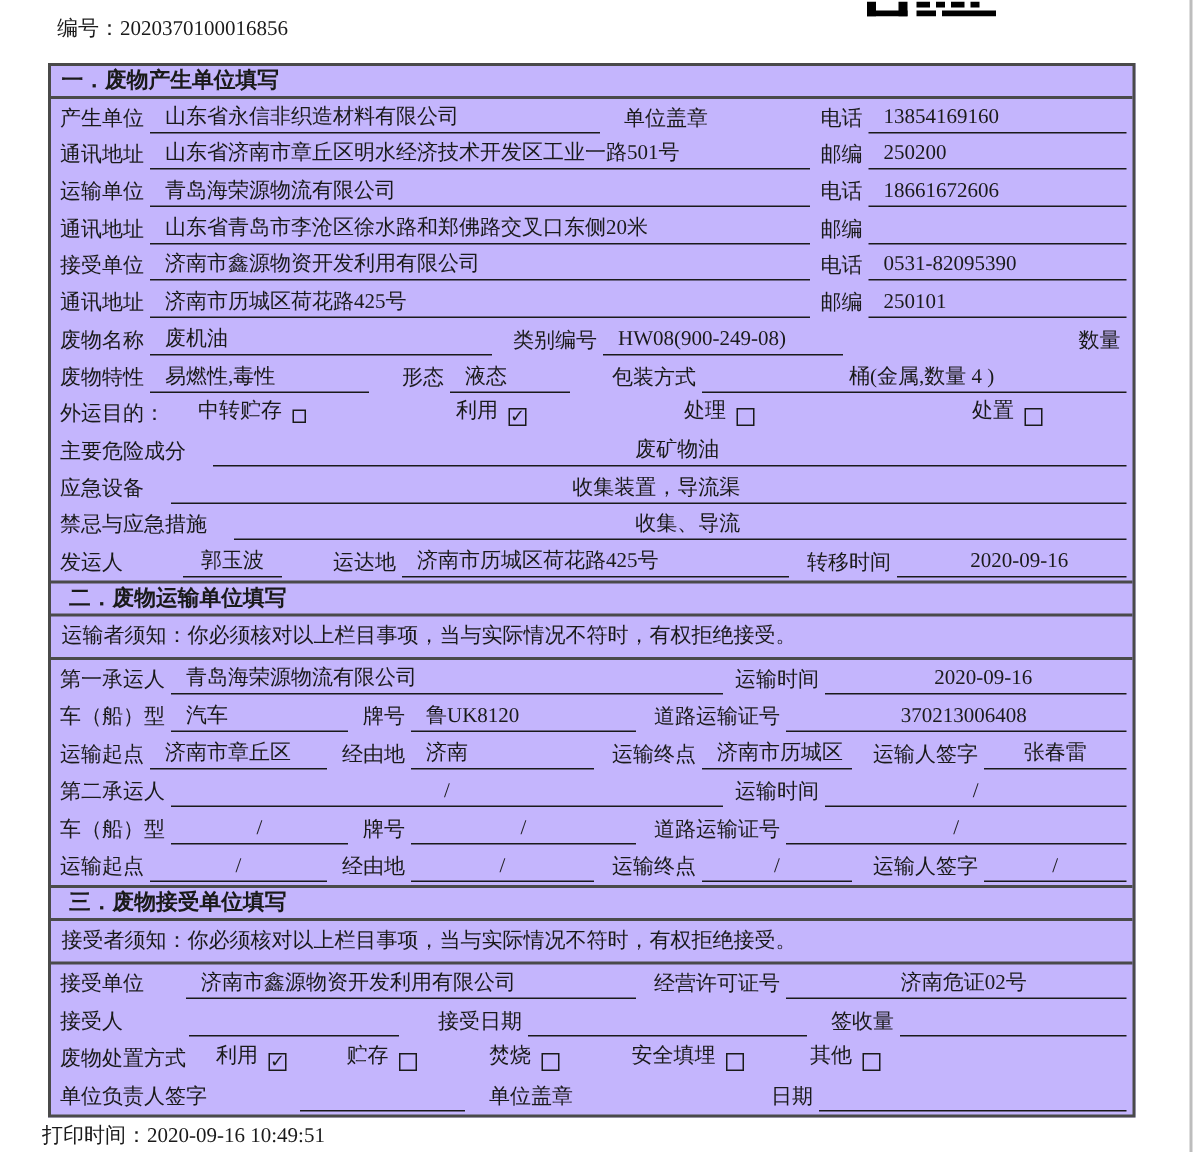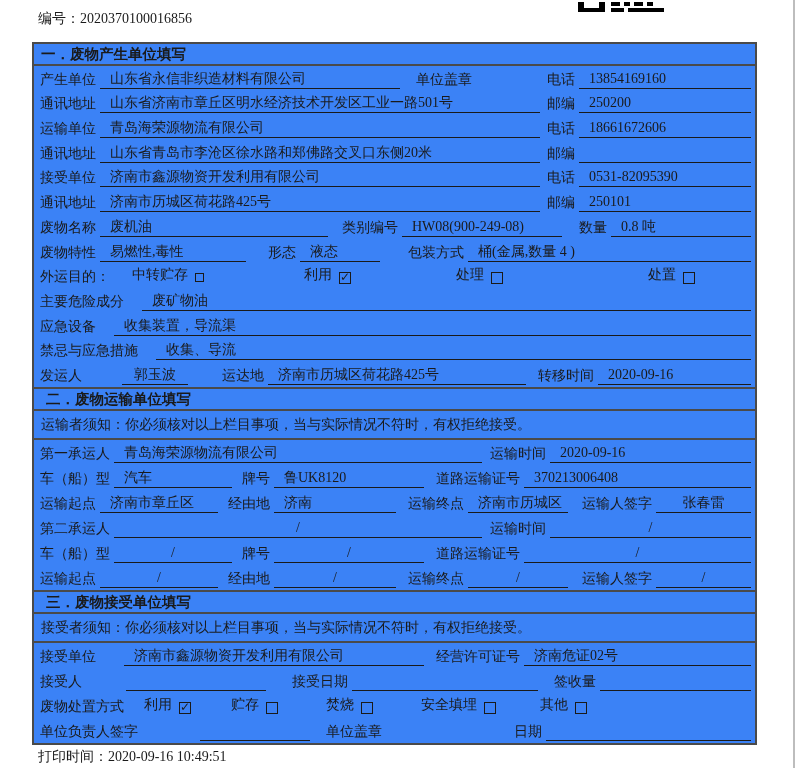--- a/index.html
+++ b/index.html
@@ -6,37 +6,37 @@
   body { background: #fff; }
   .page {
     position: relative; width: 796px; height: 768px; background: #fff;
     font-family: "Liberation Serif", "DejaVu Serif", serif;
     color: #1a1a1a; font-size: 14px; overflow: hidden;
   }
   .edge { position: absolute; top: 0; right: 1px; width: 2px; height: 100%; background: #bdbdbd; }
   .serial { position: absolute; left: 38px; top: 10px; white-space: nowrap; }
   .title { position: absolute; left: 334px; top: 3px; font-size: 23px; font-weight: bold; letter-spacing: 1px; white-space: nowrap; }
   .qr { position: absolute; left: 578px; top: 0; width: 86px; height: 10px; }
-  .box { position: absolute; left: 32px; top: 42px; width: 725px; border: 2px solid #4a4a4a; background: #3b82f6; }
+  .box { position: absolute; left: 32px; top: 42px; width: 725px; border: 2px solid #4a4a4a; background: #c4b5fd; }
   .sec-h { height: 22px; line-height: 20px; font-weight: bold; padding-left: 7px; font-size: 14.5px; border-bottom: 2px solid #4a4a4a; }
   .sec-h.mid { height: 24px; border-top: 2px solid #4a4a4a; padding-left: 12px; }
   .notice { height: 29px; line-height: 27px; padding-left: 7px; border-bottom: 2px solid #4a4a4a; white-space: nowrap; }
   .r { display: flex; align-items: flex-end; height: 24.7px; padding: 0 4px 0 6px; }
   .s2rows .r, .s3rows .r { height: 25px; }
   .r > span { line-height: 18px; margin-bottom: 2px; }
   .lbl { white-space: nowrap; flex: none; }
   .uv { border-bottom: 1px solid #1a1a1a; min-height: 18px; padding-left: 10px; white-space: nowrap; overflow: hidden; flex: none; }
-  .uv.grow { flex: 1 1 auto; }
+  .uv.grow { flex: 1 1 auto; text-align: center; }
   .uv.ctr { text-align: center; padding-left: 0; }
   .opt { display: flex; align-items: flex-end; flex: none; }
   .opt > span { line-height: 18px; margin-bottom: 2px; }
   .cb { display: inline-flex; width: 12px; height: 12px; border: 1px solid #1a1a1a; margin: 0 0 4px 7px; align-items: center; justify-content: center; flex: none; }
   .cb .mark { font-family: "DejaVu Sans", sans-serif; font-size: 12px; line-height: 1; margin: -2px 0 0 0; }
   .cb.sm { width: 9px; height: 9px; margin-bottom: 4px; }
-  .footer { position: absolute; left: 38px; top: 748px; white-space: nowrap; }
+  .footer { position: absolute; left: 28px; top: 748px; white-space: nowrap; }
 </style>
 </head>
 <body>
 
 <div class="page">
   <div class="edge"></div>
 
   <div class="serial"><span>编号：</span><span>2020370100016856</span></div>
 
 
@@ -104,21 +104,20 @@
         <span class="lbl" style="width:32px;margin-left:auto">邮编</span>
         <span class="uv" style="width:172px">250101</span>
       </div>
 
       <div class="r">
         <span class="lbl" style="width:60px">废物名称</span>
         <span class="uv" style="width:228px">废机油</span>
         <span class="lbl" style="width:60px;margin-left:14px">类别编号</span>
         <span class="uv" style="width:160px">HW08(900-249-08)</span>
         <span class="lbl" style="width:32px;margin-left:auto">数量</span>
-        <span class="uv" style="width:140px">0.8 吨</span>
       </div>
 
       <div class="r">
         <span class="lbl" style="width:60px">废物特性</span>
         <span class="uv" style="width:146px">易燃性,毒性</span>
         <span class="lbl" style="width:32px;margin-left:22px">形态</span>
         <span class="uv" style="width:80px">液态</span>
         <span class="lbl" style="width:60px;margin-left:28px">包装方式</span>
         <span class="uv grow">桶(金属,数量 4 )</span>
       </div>

